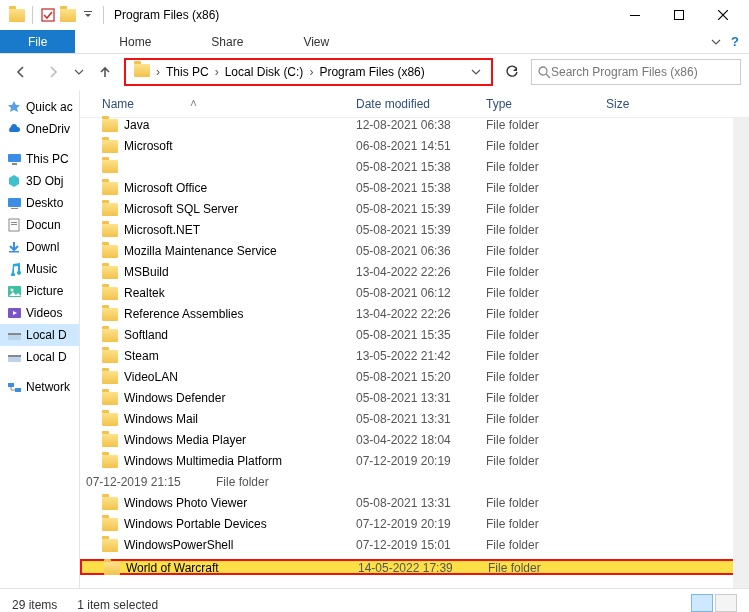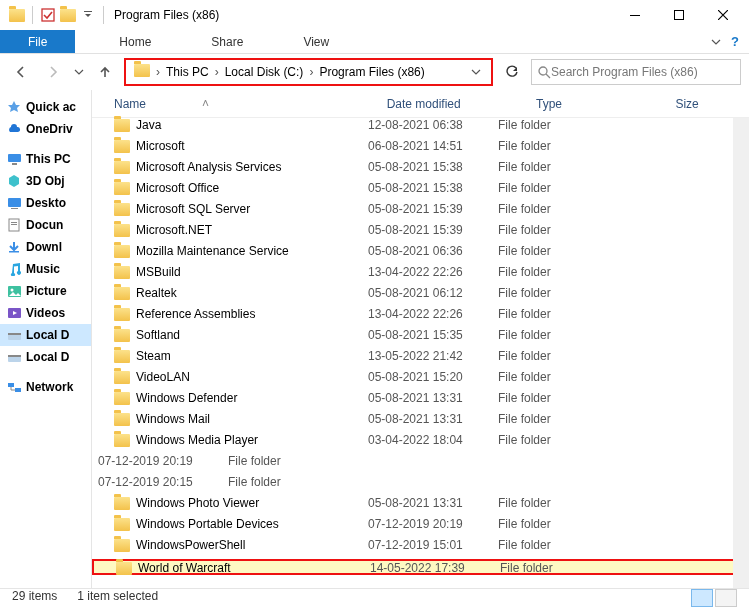--- a/index.html
+++ b/index.html
@@ -23,44 +23,44 @@
 .navbtn.disabled { color: #bbb; }
 .addrbox { flex: 1; border: 2.5px solid #e11; height: 28px; display: flex; align-items: center; padding: 0 4px; background: #fff; }
 .addrbox .foldericon { margin: 0 4px; }
 .crumb { padding: 0 4px; color: #000; }
 .chev { color: #555; padding: 0 2px; }
 .addrbox .dd { margin-left: auto; color: #555; padding: 0 6px; }
 .refresh { width: 26px; height: 26px; display: flex; align-items: center; justify-content: center; color: #333; }
 .searchbox { width: 210px; height: 26px; border: 1px solid #ccc; display: flex; align-items: center; padding: 0 6px; color: #777; }
 
 .main { display: flex; height: 498px; }
-.sidebar { width: 92px; border-right: 1px solid #e5e5e5; padding-top: 6px; overflow: hidden; font-weight: bold; }
+.sidebar { width: 80px; border-right: 1px solid #e5e5e5; padding-top: 6px; overflow: hidden; }
 .sidebar .item { height: 22px; display: flex; align-items: center; padding-left: 6px; gap: 4px; white-space: nowrap; color: #000; }
 .sidebar .item.selected { background: #cde8ff; }
 .sidebar .spacer { height: 8px; }
 .sidebar .ic { width: 16px; height: 16px; display: inline-flex; align-items: center; justify-content: center; }
 
 .content { flex: 1; overflow: hidden; position: relative; }
-.colhead { height: 28px; display: flex; align-items: center; border-bottom: 1px solid #eee; color: #30507a; gap: 20px; }
+.colhead { height: 28px; display: flex; align-items: center; border-bottom: 1px solid #eee; color: #30507a; }
 .colhead .c { padding: 0 6px; display: flex; align-items: center; gap: 6px; }
 .c-name { width: 270px; padding-left: 22px !important; }
 .c-date { width: 130px; }
 .c-type { width: 120px; }
 .c-size { width: 80px; }
 
 .rows { }
 .row { height: 21px; display: flex; align-items: flex-start; }
-.row.selected { background: #fef9c3; border: 2.5px solid #e11; height: 16px; }
+.row.selected { background: #fde047; border: 2.5px solid #e11; height: 16px; }
 .row .c { padding: 0 6px; color: #000; }
 .row .c.c-date, .row .c.c-type, .row .c.c-size { color: #555; }
 .row .nm { display: flex; align-items: center; gap: 6px; }
 .fico { width: 16px; height: 13px; background: linear-gradient(#fce28b,#f3c24b); border-radius: 1px; position: relative; display: inline-block; }
 .fico::before { content: ""; position: absolute; top: -3px; left: 0; width: 7px; height: 3px; background: #f3c24b; border-radius: 1px 1px 0 0; }
 
-.status { position: absolute; bottom: 0; left: 0; right: 0; height: 24px; border-top: 1px solid #e5e5e5; display: flex; align-items: flex-start; padding: 0 12px; gap: 20px; color: #333; background: #fff; }
+.status { position: absolute; bottom: 0; left: 0; right: 0; height: 24px; border-top: 1px solid #e5e5e5; display: flex; align-items: flex-end; padding: 0 12px; gap: 20px; color: #333; background: #fff; }
 .status .viewbtns { margin-left: auto; display: flex; gap: 2px; }
 .status .vb { width: 22px; height: 18px; border: 1px solid #ccc; background: #f4f4f4; }
 .status .vb.active { background: #cde8ff; border-color: #7ab8ec; }
 
 .scrollbar { position: absolute; right: 0; top: 28px; bottom: 0; width: 16px; background: #f0f0f0; }
 
 svg { display: block; }
 </style>
 </head>
 <body>
@@ -329,21 +329,20 @@
             </div>
           </div>
           <div class="c c-date">06-08-2021 14:51</div>
           <div class="c c-type">File folder</div>
           <div class="c c-size"></div>
         </div>
         <div class="row">
           <div class="c c-name">
             <div class="nm">
               <span class="fico"></span>
-              <span>Microsoft Analysis Services</span>
             </div>
           </div>
           <div class="c c-date">05-08-2021 15:38</div>
           <div class="c c-type">File folder</div>
           <div class="c c-size"></div>
         </div>
         <div class="row">
           <div class="c c-name">
             <div class="nm">
               <span class="fico"></span>
@@ -480,26 +479,32 @@
             <div class="nm">
               <span class="fico"></span>
               <span>Windows Media Player</span>
             </div>
           </div>
           <div class="c c-date">03-04-2022 18:04</div>
           <div class="c c-type">File folder</div>
           <div class="c c-size"></div>
         </div>
         <div class="row">
+          <div class="c c-name">
+            <div class="nm">
+              <span class="fico"></span>
+              <span>Windows Multimedia Platform</span>
+            </div>
+          </div>
           <div class="c c-date">07-12-2019 20:19</div>
           <div class="c c-type">File folder</div>
           <div class="c c-size"></div>
         </div>
         <div class="row">
-          <div class="c c-date">07-12-2019 20:15</div>
+          <div class="c c-date">07-12-2019 21:15</div>
           <div class="c c-type">File folder</div>
           <div class="c c-size"></div>
         </div>
         <div class="row">
           <div class="c c-name">
             <div class="nm">
               <span class="fico"></span>
               <span>Windows Photo Viewer</span>
             </div>
           </div>

